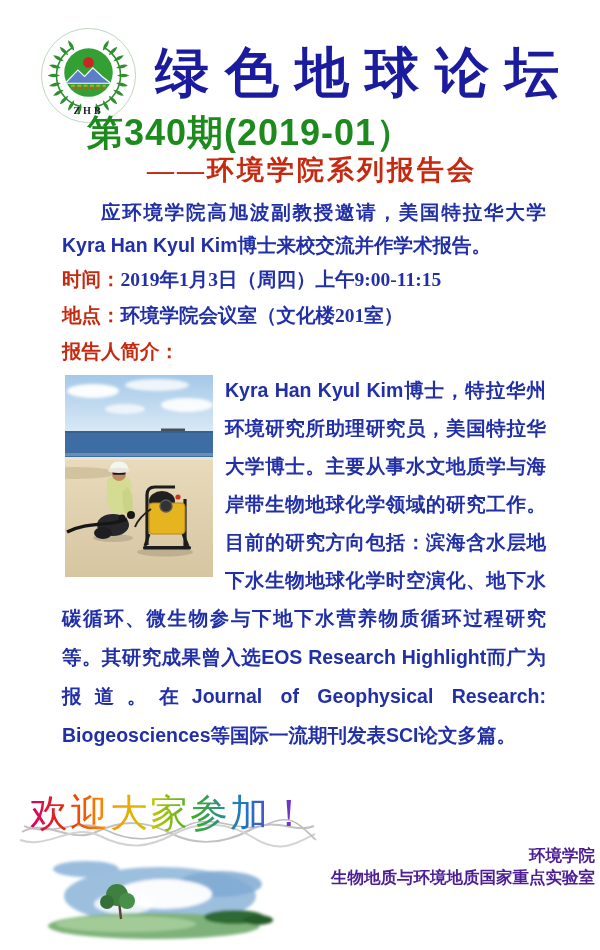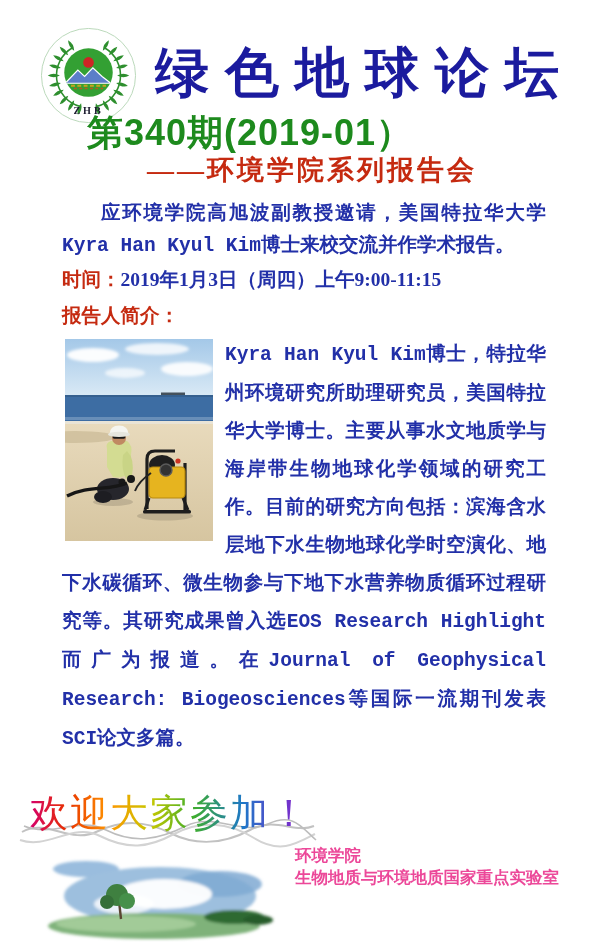--- a/index.html
+++ b/index.html
@@ -27,43 +27,43 @@
   
   .bodytext{
     position:absolute;left:62px;top:197px;width:484px;
     font-size:19.5px;font-weight:bold;color:#2230a8;
   }
   .bodytext p{margin:0;}
   .intro{line-height:32px;text-indent:2em;text-align:justify;}
   .topic{line-height:32px;text-align:justify;}
   .row{line-height:36px;white-space:nowrap;}
   .label{color:#c52a10;}
-  .en{font-family:Liberation Mono, monospace;}
+  .en{font-family:Liberation Sans, sans-serif;}
   .bio{
     margin-top:1px;line-height:38px;text-align:justify;
   }
   .photo{
     float:left;width:148px;height:202px;margin:4px 12px 4px 3px;
     overflow:hidden;
   }
   
   .squiggles{position:absolute;left:18px;top:806px;}
   .welcome{
     position:absolute;left:30px;top:788px;white-space:nowrap;
     font-size:38px;font-weight:normal;letter-spacing:2px;
     background:linear-gradient(90deg,#d4006a 0%,#e83000 13%,#ff9500 28%,
       #c8c800 43%,#3fae2a 58%,#1e78c8 76%,#7a2ccc 94%);
     -webkit-background-clip:text;background-clip:text;
     -webkit-text-fill-color:transparent;color:transparent;
   }
   
   .landscape{position:absolute;left:28px;top:856px;width:248px;height:90px;}
   .footer{
-    position:absolute;left:295px;top:845px;width:300px;text-align:left;
-    font-weight:bold;color:#ec4899;font-size:16.5px;line-height:22px;
+    position:absolute;left:295px;top:845px;width:300px;text-align:right;
+    font-weight:bold;color:#4c1d95;font-size:16.5px;line-height:22px;
   }
   .footer .date{font-size:17.5px;font-family:"Liberation Sans","DejaVu Sans",sans-serif;}
 </style>
 </head>
 <body>
 
 <div class="poster">
 
   <div class="logo">
     <svg viewBox="0 0 100 100" width="97" height="97">
@@ -110,20 +110,21 @@
   <h1 class="title">绿色地球论坛</h1>
   <div class="issue">第340期(2019-01）</div>
   <div class="series">——环境学院系列报告会</div>
 
   <div class="bodytext">
     <p class="intro"><span>应环境学院高旭波副教授邀请，美国特拉华大学</span><span class="en">Kyra Han Kyul Kim</span><span>博士来校交流并作学术报告。</span></p>
 
 
     <p class="row"><span class="label">时间：</span><span>2019年1月3日（周四）上午9:00-11:15</span></p>
 
+    <p class="row"><span class="label">地点：</span><span>环境学院会议室（文化楼201室）</span></p>
 
     <p class="row"><span class="label">报告人简介：</span></p>
 
     <div class="bio">
       <div class="photo">
         <svg viewBox="0 0 148 202" width="148" height="202">
           <defs>
             <linearGradient id="sky" x1="0" y1="0" x2="0" y2="1">
               <stop offset="0" stop-color="#a4c8e8"></stop>
                 <stop offset="1" stop-color="#dcebf6"></stop>

